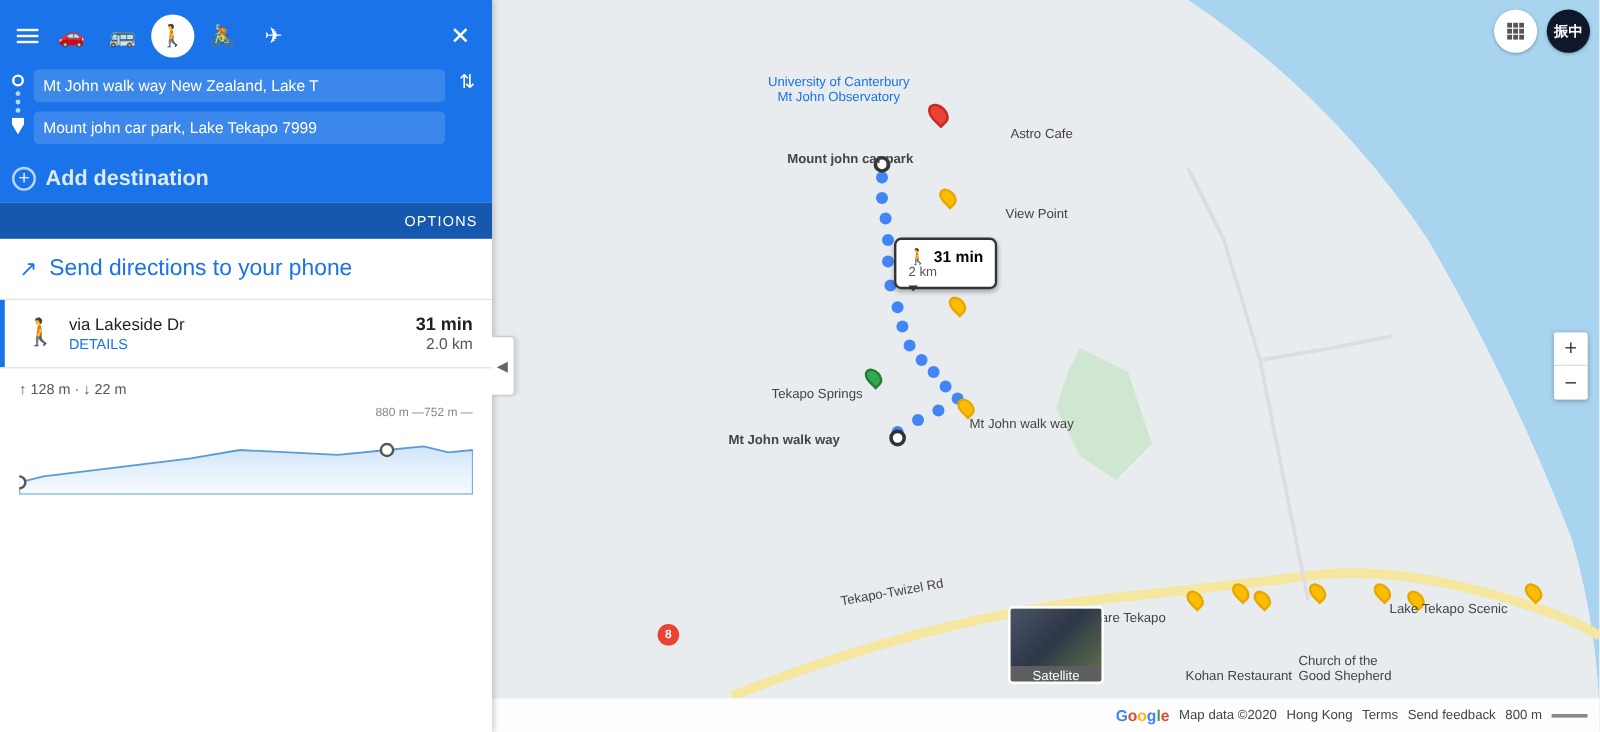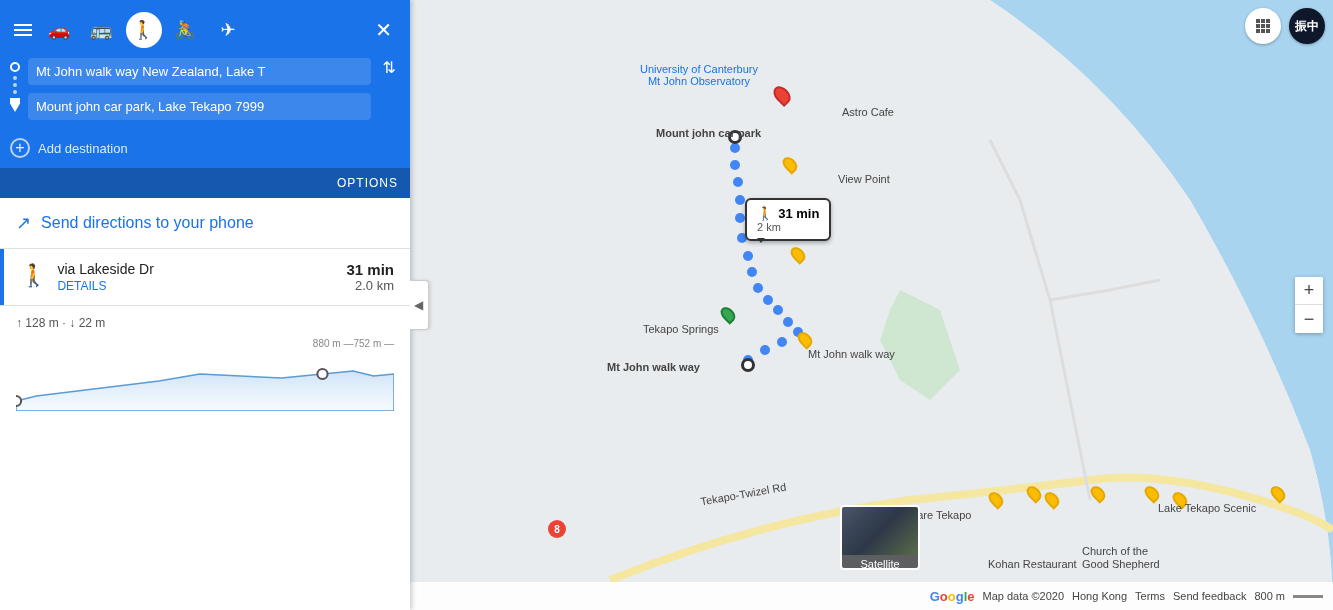--- a/index.html
+++ b/index.html
@@ -117,21 +117,22 @@
       width: 20px; height: 20px;
       border-radius: 50%;
       border: 2px solid rgba(255,255,255,0.7);
       display: flex; align-items: center; justify-content: center;
       color: rgba(255,255,255,0.9);
       font-size: 16px;
       cursor: pointer;
     }
     .add-dest-text {
       color: rgba(255,255,255,0.85);
-      font-size: 13px;
+      font-size: 18px;
+      font-weight: bold;
     }
 
     .options-bar {
       background: #1558b0;
       color: #fff;
       text-align: right;
       padding: 8px 12px;
       font-size: 12px;
       letter-spacing: 1px;
       cursor: pointer;
@@ -145,21 +146,21 @@
       padding: 14px 16px;
       border-bottom: 1px solid #e0e0e0;
       cursor: pointer;
     }
     .send-icon {
       color: #1a73e8;
       font-size: 18px;
     }
     .send-text {
       color: #1a73e8;
-      font-size: 16px;
+      font-size: 19px;
     }
 
     .route-option {
       display: flex;
       align-items: flex-start;
       padding: 12px 16px;
       border-left: 4px solid #1a73e8;
       background: #fff;
       cursor: pointer;
     }

